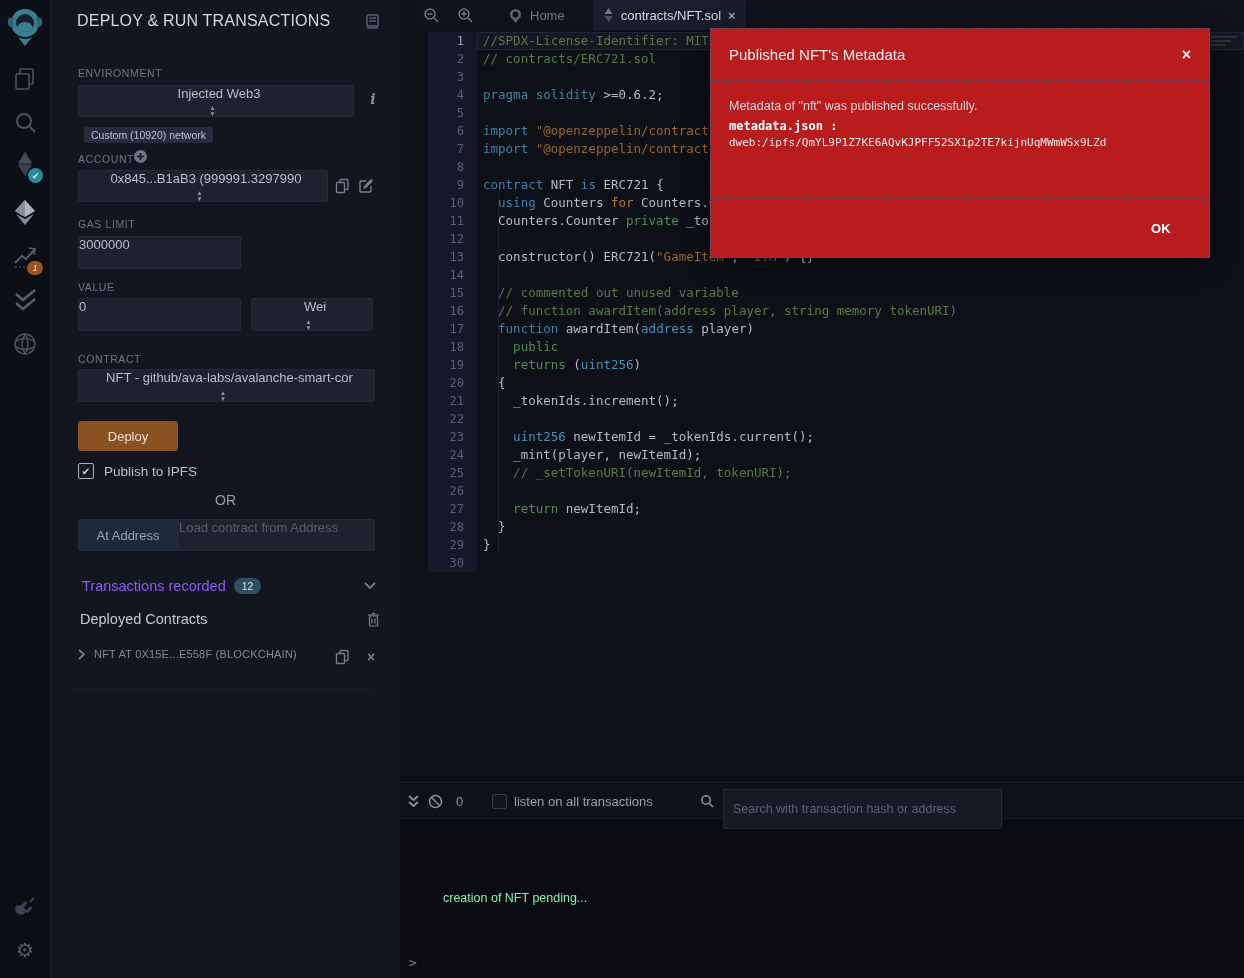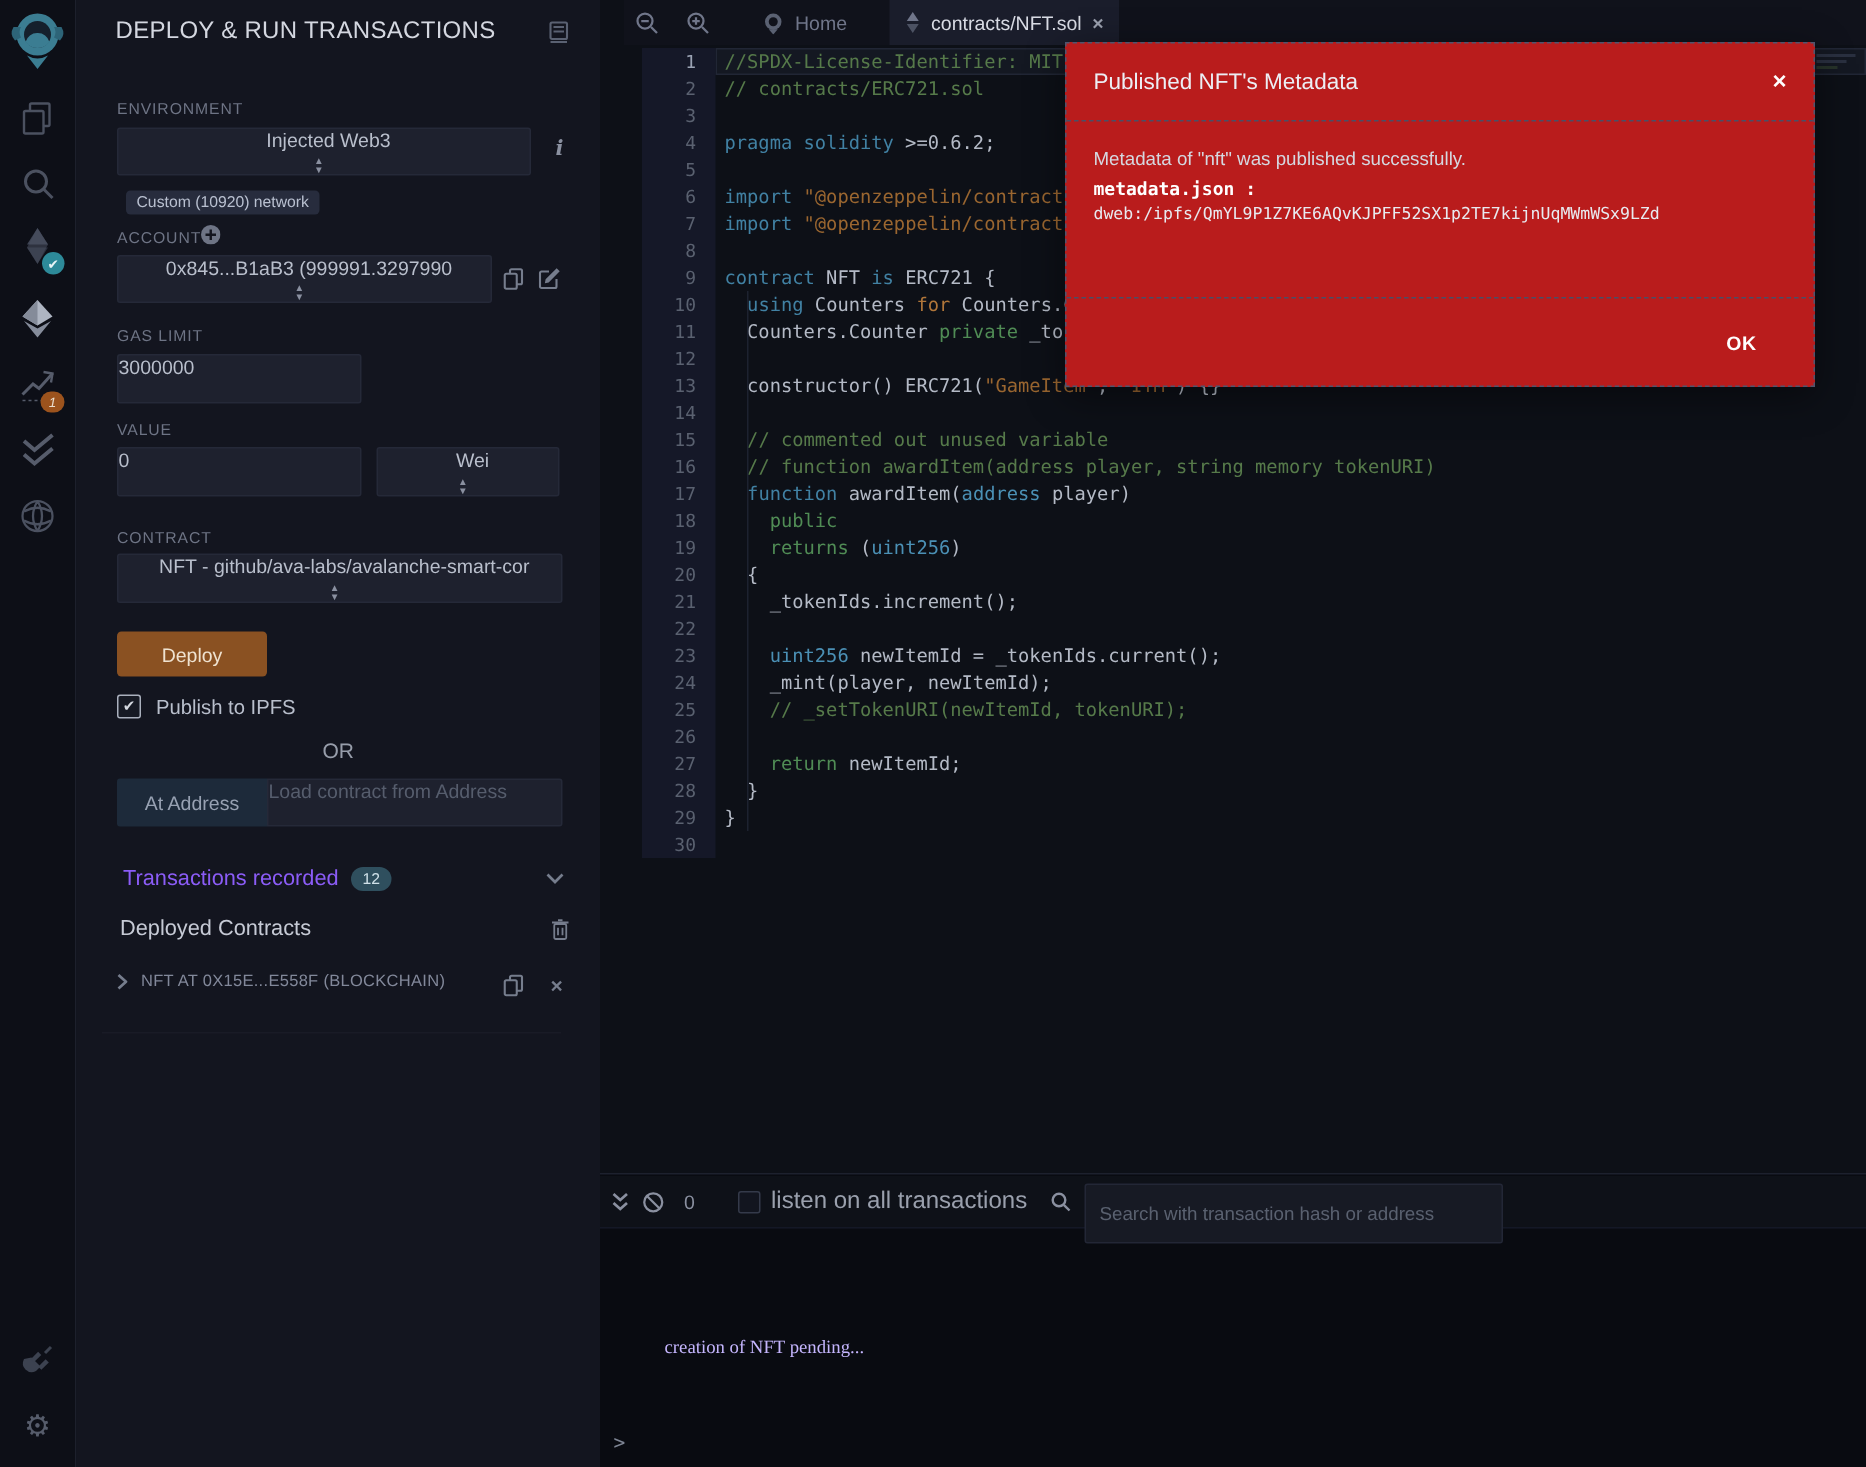--- a/index.html
+++ b/index.html
@@ -57,21 +57,21 @@
   #minimap div{height:2px;margin:2px 0;background:#2a3040;}
   
   #terminal{position:absolute;left:400px;top:782px;width:844px;height:196px;background:#090b11;border-top:1px solid #1d212e;}
   #term-bar{position:absolute;left:0;top:1px;width:844px;height:34px;background:#0e1118;border-bottom:1px solid #141826;}
   .tb-el{position:absolute;top:0;height:34px;display:flex;align-items:center;}
   #term-search{position:absolute;left:323px;top:5px;width:279px;height:40px;background:#171a24;
       border:1px solid #232736;border-radius:2px;box-sizing:border-box;display:flex;align-items:center;}
   #term-search input{background:transparent;border:none;outline:none;width:100%;padding:0 9px;
       color:#b9bfcc;font-size:12.5px;font-family:"Liberation Sans",sans-serif;}
   #term-search input::placeholder{color:#5a6170;}
-  .term-log{position:absolute;left:43px;top:108px;font-family:Liberation Serif, serif;font-size:12.5px;color:#c4b5fd;}
+  .term-log{position:absolute;left:43px;top:108px;font-family:Liberation Sans, sans-serif;font-size:12.5px;color:#86efac;}
   .term-prompt{position:absolute;left:9px;top:172px;font-family:"DejaVu Sans Mono",monospace;font-size:13px;color:#7e8594;}
   
   #modal{position:absolute;left:710px;top:28px;width:500px;height:230px;background:#b91c1c;
       border:1px dashed #50556e;box-sizing:border-box;box-shadow:0 6px 24px rgba(0,0,0,.45);z-index:50;}
   #modal-header{position:absolute;left:0;top:0;right:0;height:52px;border-bottom:1px dashed #4a4f66;
       display:flex;align-items:center;padding:0 18px;box-sizing:border-box;}
   #modal-title{font-size:15px;color:#eceef4;flex:1;}
   #modal-close{color:#ffffff;font-size:16px;font-weight:bold;cursor:pointer;line-height:1;}
   #modal-body{position:absolute;left:0;top:52px;right:0;height:118px;padding:18px;box-sizing:border-box;}
   #modal-msg{font-size:12.5px;color:#d5d8e0;}
@@ -414,21 +414,21 @@
       <div class="tb-el" style="left:28px">
         <svg width="15" height="15" viewBox="0 0 15 15" fill="none" stroke="#8a90a0" stroke-width="1.5">
           <circle cx="7.5" cy="7.5" r="6"></circle>
             <line x1="3.3" y1="3.3" x2="11.7" y2="11.7"></line>
           </svg>
       </div>
       <div class="tb-el" style="left:56px;font-size:13px;color:#8a90a0">0</div>
       <div class="tb-el" style="left:92px">
         <div style="width:13px;height:13px;border:1px solid #343a4a;border-radius:2px;background:#12151f"></div>
       </div>
-      <div class="tb-el" style="left:114px;font-size:16px;color:#9aa0ad">listen on all transactions</div>
+      <div class="tb-el" style="left:114px;font-size:13px;color:#9aa0ad">listen on all transactions</div>
       <div class="tb-el" style="left:300px">
         <svg width="14" height="14" viewBox="0 0 14 14" fill="none" stroke="#8a90a0" stroke-width="1.6">
           <circle cx="6" cy="6" r="4.2"></circle>
             <line x1="9.2" y1="9.2" x2="13" y2="13"></line>
           </svg>
       </div>
       <div id="term-search">
         <input placeholder="Search with transaction hash or address" style="">
       </div>
     </div>

